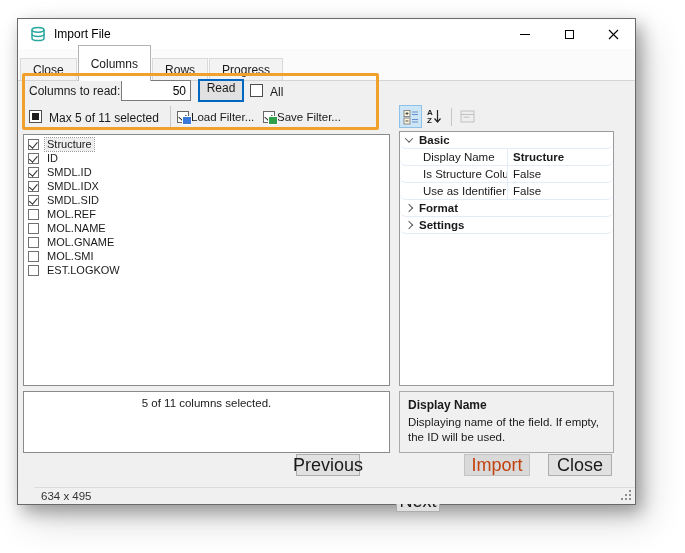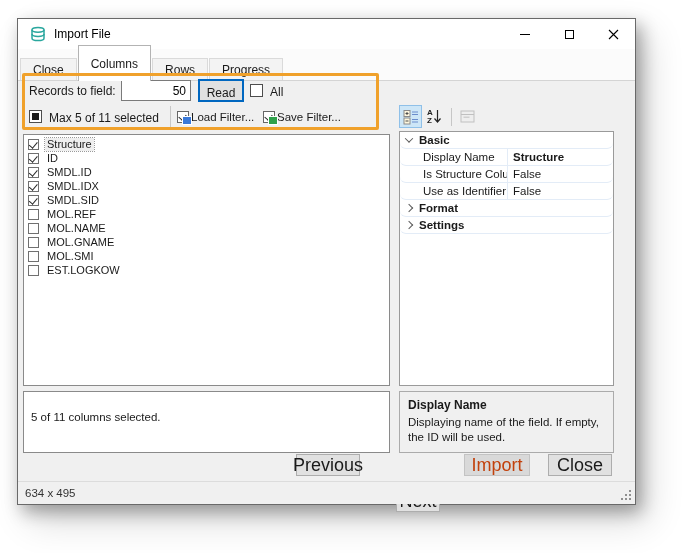--- a/index.html
+++ b/index.html
@@ -47,21 +47,21 @@
   
   .lbl { position: absolute; font-size: 12px; white-space: nowrap; }
   .records-input {
     position: absolute; left: 103px; top: 61px; width: 70px; height: 21px;
     border: 1px solid #7a7a7a; background: #fff; font-size: 12px;
     text-align: right; padding-right: 4px; font-family: "Liberation Sans", sans-serif;
   }
   .read-btn {
     position: absolute; left: 180px; top: 60px; width: 46px; height: 23px;
     background: #e1e1e1; border: 2px solid #0067C0; font-size: 12px;
-    display: flex; align-items: flex-end; justify-content: center;
+    display: flex; align-items: flex-start; justify-content: center;
   }
   .chk { width: 13px; height: 13px; border: 1px solid #4d4d4d; background: #fff; position: absolute; }
   .chk.indet::after { content: ""; position: absolute; left: 2px; top: 2px; width: 7px; height: 7px; background: #1c1c1c; }
   .vsep { position: absolute; width: 1px; background: #c8c8c8; }
   
   .tool-link { position: absolute; display: flex; align-items: center; gap: 2px; font-size: 11.5px; height: 16px; }
   .filter-icon { width: 12px; height: 12px; border: 1px solid #666; background: #fff; position: relative; flex: 0 0 12px; }
   .filter-icon::before {
     content: ""; position: absolute; left: 2px; top: 1px; width: 4px; height: 6px;
     border-right: 1.4px solid #2a2a2a; border-bottom: 1.4px solid #2a2a2a; transform: rotate(40deg);
@@ -78,21 +78,21 @@
   .cb { width: 11px; height: 11px; border: 1px solid #707070; background: #fff; position: relative; margin-left: 2px; flex: 0 0 11px; }
   .cb.checked::after {
     content: ""; position: absolute; left: 2px; top: 0px; width: 3.5px; height: 6.5px;
     border-right: 1.4px solid #262626; border-bottom: 1.4px solid #262626; transform: rotate(40deg);
   }
   .lrow .item-label { margin-left: 6px; padding: 0 2px; line-height: 13px; }
   .lrow.focused .item-label { background: #efefef; outline: 1px dotted #9a9a9a; }
   
   .summary-box {
     position: absolute; left: 5px; top: 372px; width: 367px; height: 62px;
-    background: #fff; border: 1px solid #8a8a8a; padding: 19px 7px; font-size: 11.5px;
+    background: #fff; border: 1px solid #8a8a8a; padding: 5px 7px; font-size: 11.5px; text-align: center;
   }
   .desc-box {
     position: absolute; left: 381px; top: 372px; width: 215px; height: 62px;
     background: #f0f0f0; border: 1px solid #ababab; padding: 6px 8px;
   }
   .desc-title { font-weight: bold; font-size: 12px; margin-bottom: 3px; }
   .desc-text { font-size: 11.5px; line-height: 1.3; }
   
   .pg-toolbar { position: absolute; left: 381px; top: 85px; height: 25px; display: flex; align-items: center; }
   .tbtn { width: 23px; height: 23px; display: flex; align-items: center; justify-content: center; margin-right: 1px; border: 1px solid transparent; }
@@ -119,21 +119,21 @@
   .pg-value { padding-left: 5px; white-space: nowrap; }
   .pg-value.bold { font-weight: bold; }
   
   .btn {
     position: absolute; top: 435px; height: 22px; background: #e1e1e1; border: 1px solid #adadad;
     font-size: 18px; display: flex; align-items: center; justify-content: center;
   }
   .btn.disabled { background: #d9d9d9; border-color: #c3c3c3; color: #c2410c; }
   
   .statusbar {
-    position: absolute; left: 0; right: 0; bottom: 0; height: 23px;
+    position: absolute; left: 16px; right: 0; bottom: 0; height: 17px;
     background: #f0f0f0; border-top: 1px solid #dcdcdc;
     display: flex; align-items: center; padding-left: 7px; font-size: 11.5px; color: #333;
   }
   .grip { position: absolute; right: 4px; bottom: 4px; width: 2px; height: 2px; background: #8f8f8f;
     box-shadow: -4px 0 #8f8f8f, -8px 0 #8f8f8f, 0 -4px #8f8f8f, 0 -8px #8f8f8f, -4px -4px #8f8f8f; }
 </style>
 </head>
 <body>
 
 <div class="window">
@@ -170,21 +170,21 @@
     <div class="tab">
       <span>Rows</span>
     </div>
     <div class="tab">
       <span>Progress</span>
     </div>
   </div>
 
   <div class="orange-box"></div>
 
-  <span class="lbl" style="left:11px; top:65px;">Records to field:</span>
+  <span class="lbl" style="left:11px; top:65px;">Columns to read:</span>
   <input class="records-input" type="text" value="50" style="">
   <div class="read-btn">
     <span>Read</span>
   </div>
   <span class="chk" style="left:232px; top:65px;"></span>
   <span class="lbl" style="left:252px; top:66px;">All</span>
 
   <span class="chk indet" style="left:11px; top:91px;"></span>
   <span class="lbl" style="left:31px; top:92px;">Max 5 of 11 selected</span>
   <span class="vsep" style="left:152px; top:87px; height:21px;"></span>

